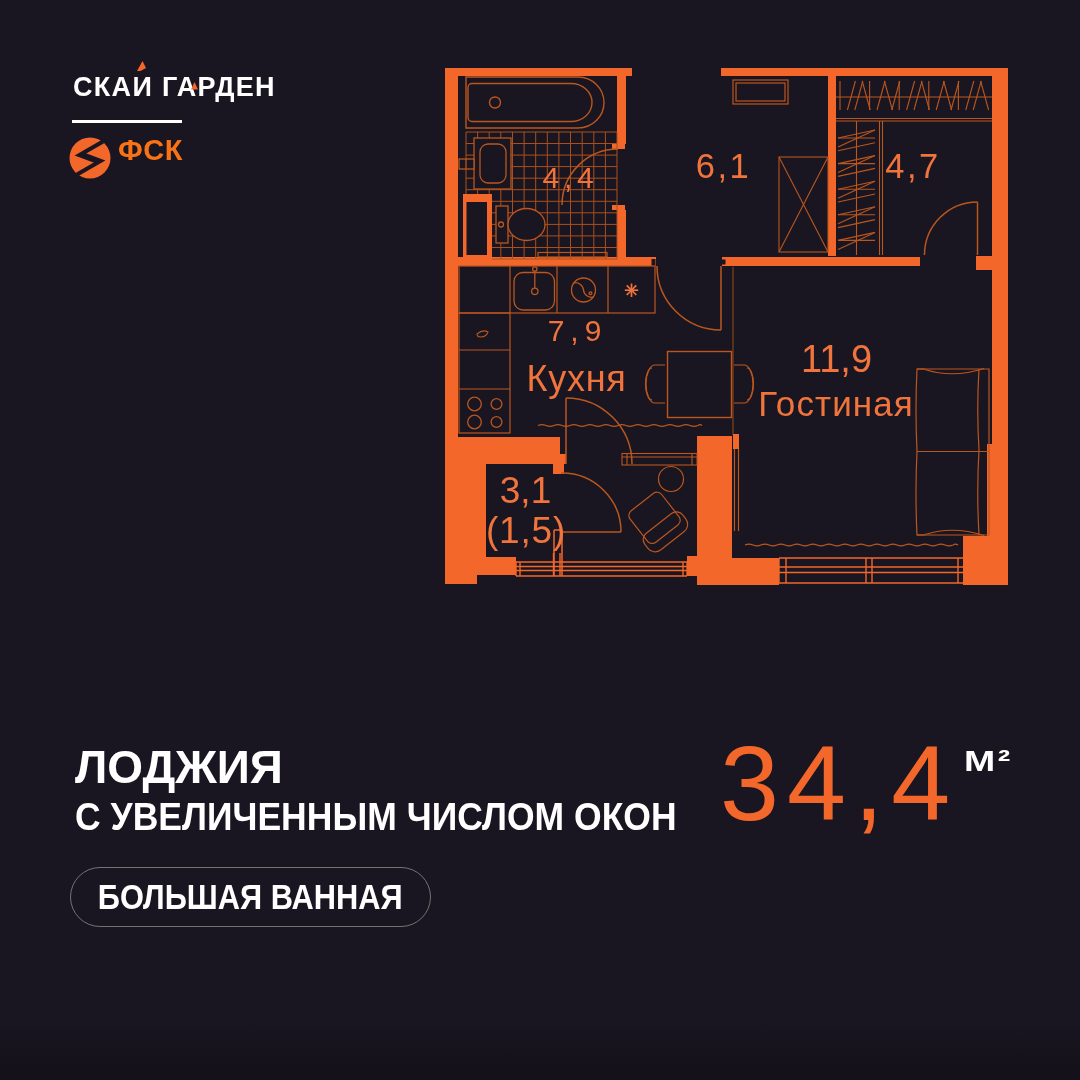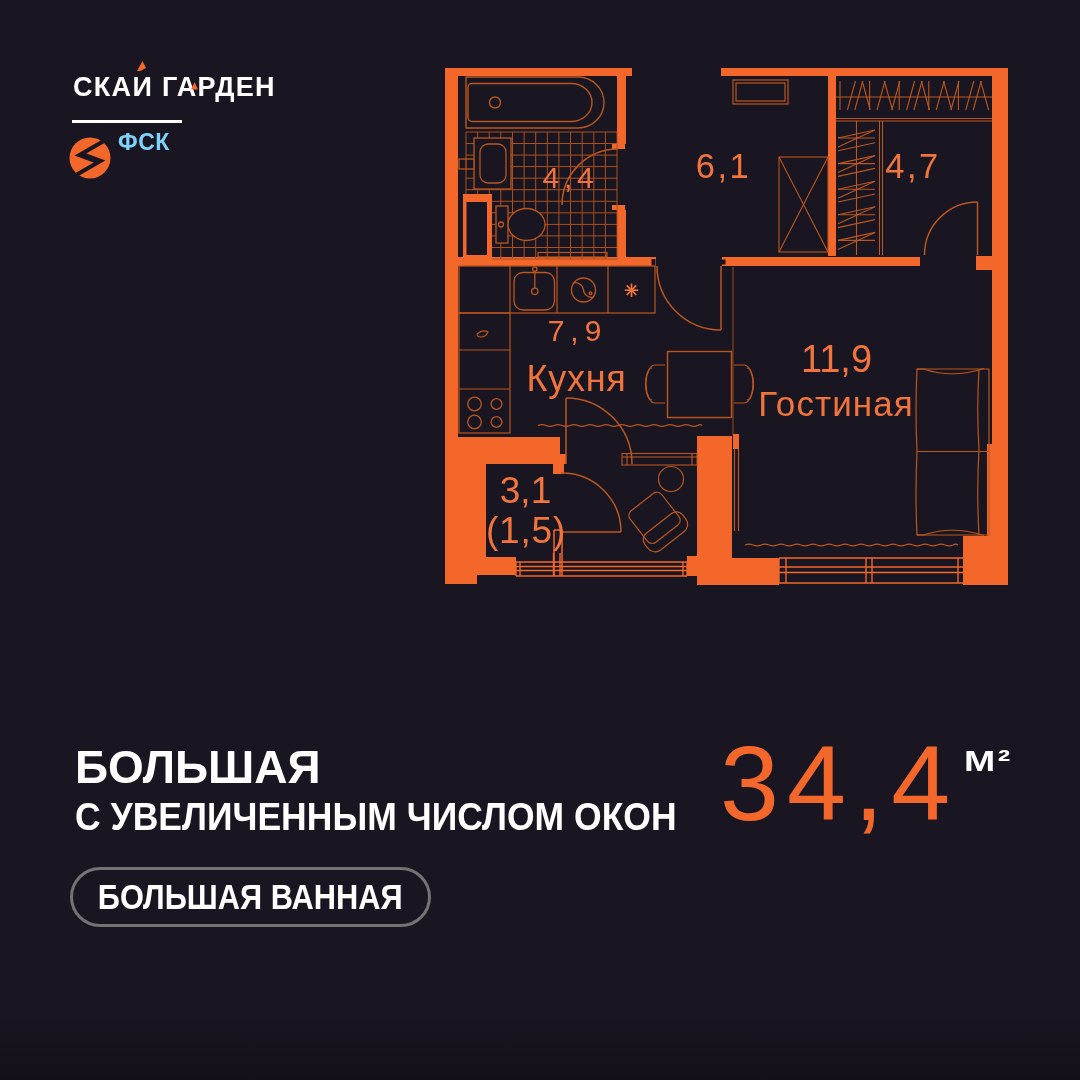--- a/index.html
+++ b/index.html
@@ -1,18 +1,18 @@
 <!DOCTYPE html>
 <html><head><meta charset="utf-8">
 <style>
 html,body{margin:0;padding:0;background:#191621;width:1080px;height:1080px;overflow:hidden}
 *{box-sizing:border-box}
 .abs{position:absolute}
 body{font-family:"Liberation Sans",sans-serif}
-.pill{position:absolute;border:3px solid #737373;color:#ffffff;font-weight:bold;font-size:35px;display:flex;align-items:center;justify-content:center}
+.pill{position:absolute;border:1px solid #737373;color:#ffffff;font-weight:bold;font-size:35px;display:flex;align-items:center;justify-content:center}
 </style></head>
 <body>
 <div class="abs" style="width:1016px;height:1080px;background:#191621;left:0;top:0">
 
 <div class="abs" style="left:0;top:1015px;width:1080px;height:65px;background:linear-gradient(#191621,#131019)"></div>
 
 <div class="abs" style="left:73px;top:73.5px;font-size:27px;font-weight:bold;color:#ffffff;letter-spacing:1.3px;line-height:27px">СКАИ ГАРДЕН</div>
 
 <div class="abs" style="left:136px;top:61px;width:11px;height:11px">
 <svg width="11" height="11" style="display:block">
@@ -29,21 +29,21 @@
 <div class="abs" style="left:72px;top:119.5px;width:110px;height:3px;background:#ffffff"></div>
 
 <div class="abs" style="left:69px;top:137px;width:42px;height:42px">
 <svg width="42" height="42" viewBox="0 0 42 42" style="display:block">
 <circle cx="21" cy="21" r="20.5" fill="#f3672a"></circle>
 <path d="M34,4.5 L10.5,18 L28.5,24.8" stroke="#191621" stroke-width="4.2" fill="none"></path>
 <path d="M8,37.5 L31.5,24 L13.5,17.2" stroke="#191621" stroke-width="4.2" fill="none"></path>
 </svg>
     </div>
 
-<div class="abs" style="left:118px;top:128px;font-size:23px;font-weight:bold;color:#7dd3fc;letter-spacing:0.5px;line-height:29px">ФСК</div>
+<div class="abs" style="left:118px;top:136px;font-size:29px;font-weight:bold;color:#f97316;letter-spacing:0.5px;line-height:29px">ФСК</div>
 
 <svg width="1080" height="1080" viewBox="0 0 1080 1080" style="position:absolute;left:0;top:0">
 
 <g>
 
 <rect x="445" y="68" width="13" height="369" fill="#f3672a"></rect>
 
 <path d="M445,437 h41 v120 h-9 v27 h-32 z" fill="#f3672a"></path>
 
 <rect x="445" y="68" width="187" height="8" fill="#f3672a"></rect>
@@ -364,21 +364,21 @@
 <text x="836.5" y="371.5" font-family="Liberation Sans, sans-serif" font-size="38" fill="#f0743c" text-anchor="middle">11,9</text>
 
 <text x="836" y="415.5" font-family="Liberation Sans, sans-serif" font-size="35" letter-spacing="1.1" fill="#f0743c" text-anchor="middle">Гостиная</text>
 
 <text x="525.5" y="503" font-family="Liberation Sans, sans-serif" font-size="37" fill="#f0743c" text-anchor="middle">3,1</text>
 
 <text x="526" y="543" font-family="Liberation Sans, sans-serif" font-size="37" letter-spacing="0.8" fill="#f0743c" text-anchor="middle">(1,5)</text>
 </g>
 </svg>
 
-<div class="abs" style="left:75px;top:744px;font-size:46px;font-weight:bold;color:#ffffff;line-height:46px">БОЛЬШАЯ</div>
+<div class="abs" style="left:75px;top:744px;font-size:46px;font-weight:bold;color:#ffffff;line-height:46px">ЛОДЖИЯ</div>
 
 <div class="abs" style="left:75px;top:798px;font-size:38px;font-weight:bold;color:#ffffff;line-height:38px;transform:scaleX(0.935);transform-origin:left top">С УВЕЛИЧЕННЫМ ЧИСЛОМ ОКОН</div>
 
 <div class="abs" style="left:720px;top:730px;font-size:106px;font-weight:normal;color:#f3672a;letter-spacing:8px;line-height:106px">34,4</div>
 
 <div class="abs" style="left:964px;top:746px;font-size:30px;font-weight:bold;color:#ffffff;line-height:30px;letter-spacing:2px;transform:scaleX(1.25);transform-origin:left top">М²</div>
 
 <div class="pill" style="left:70px;top:867px;width:361px;height:60px;border-radius:30px">
       <span style="transform:scaleX(0.88)">БОЛЬШАЯ ВАННАЯ</span>
     </div>

